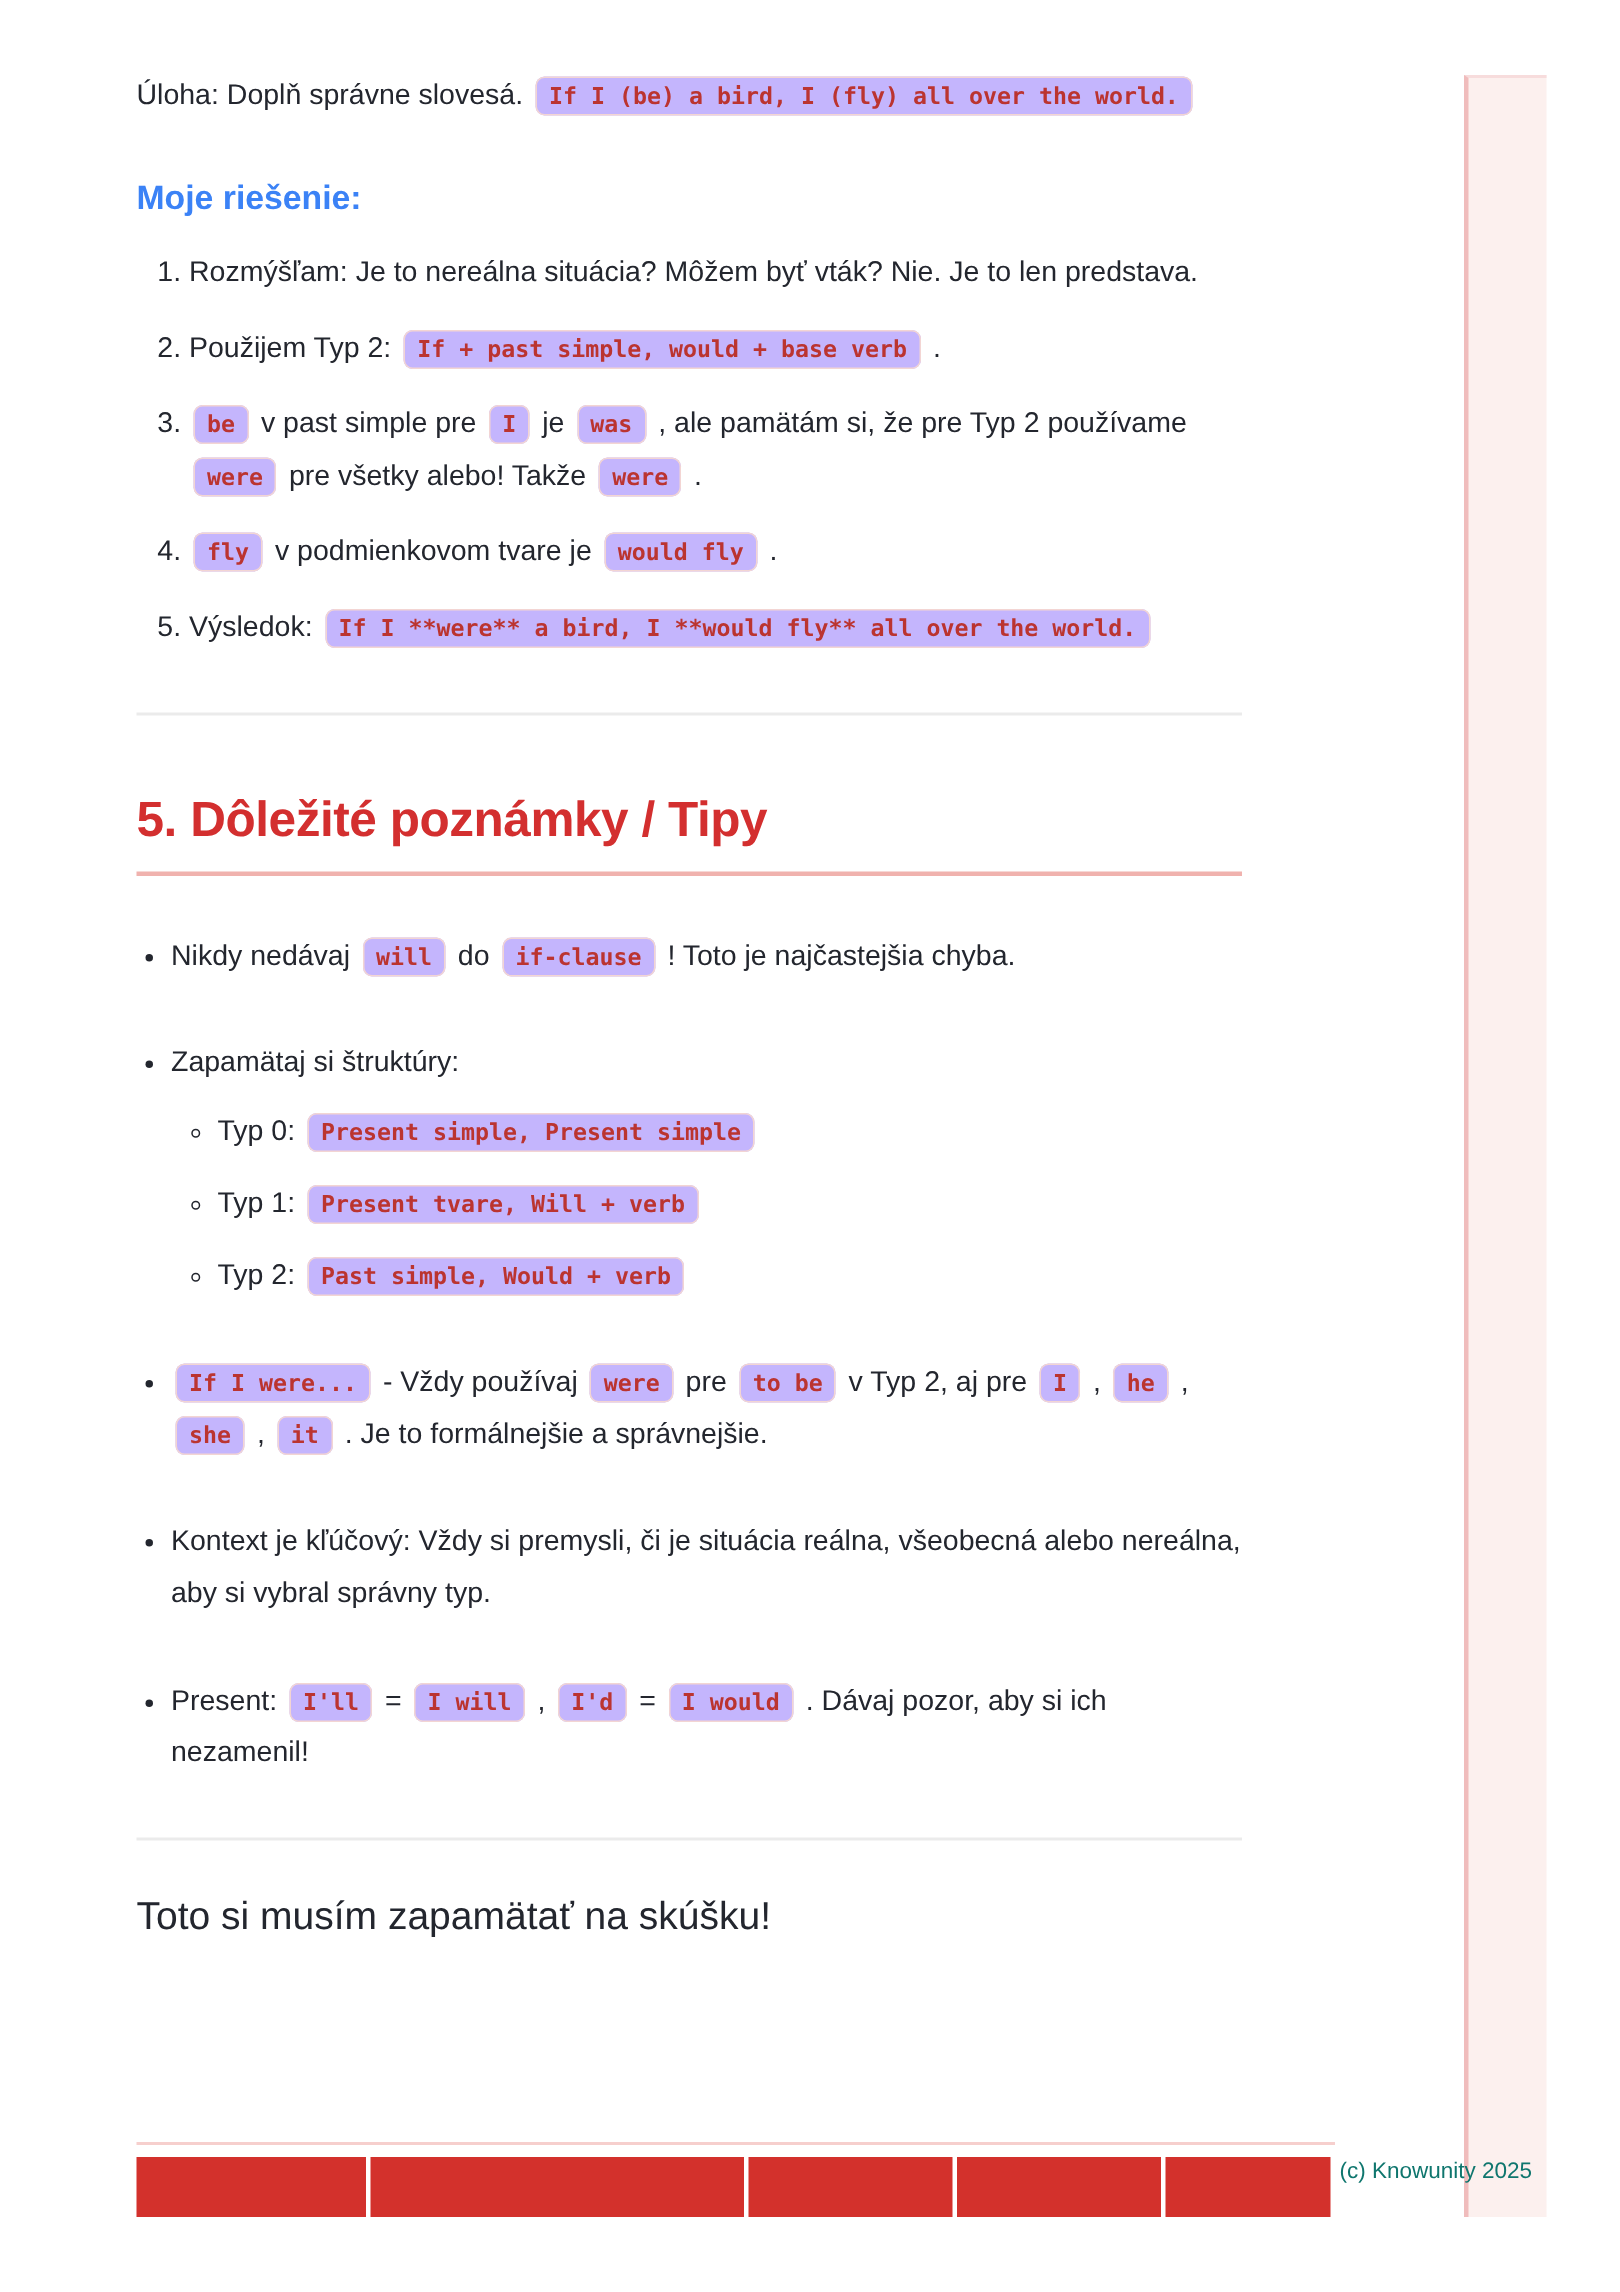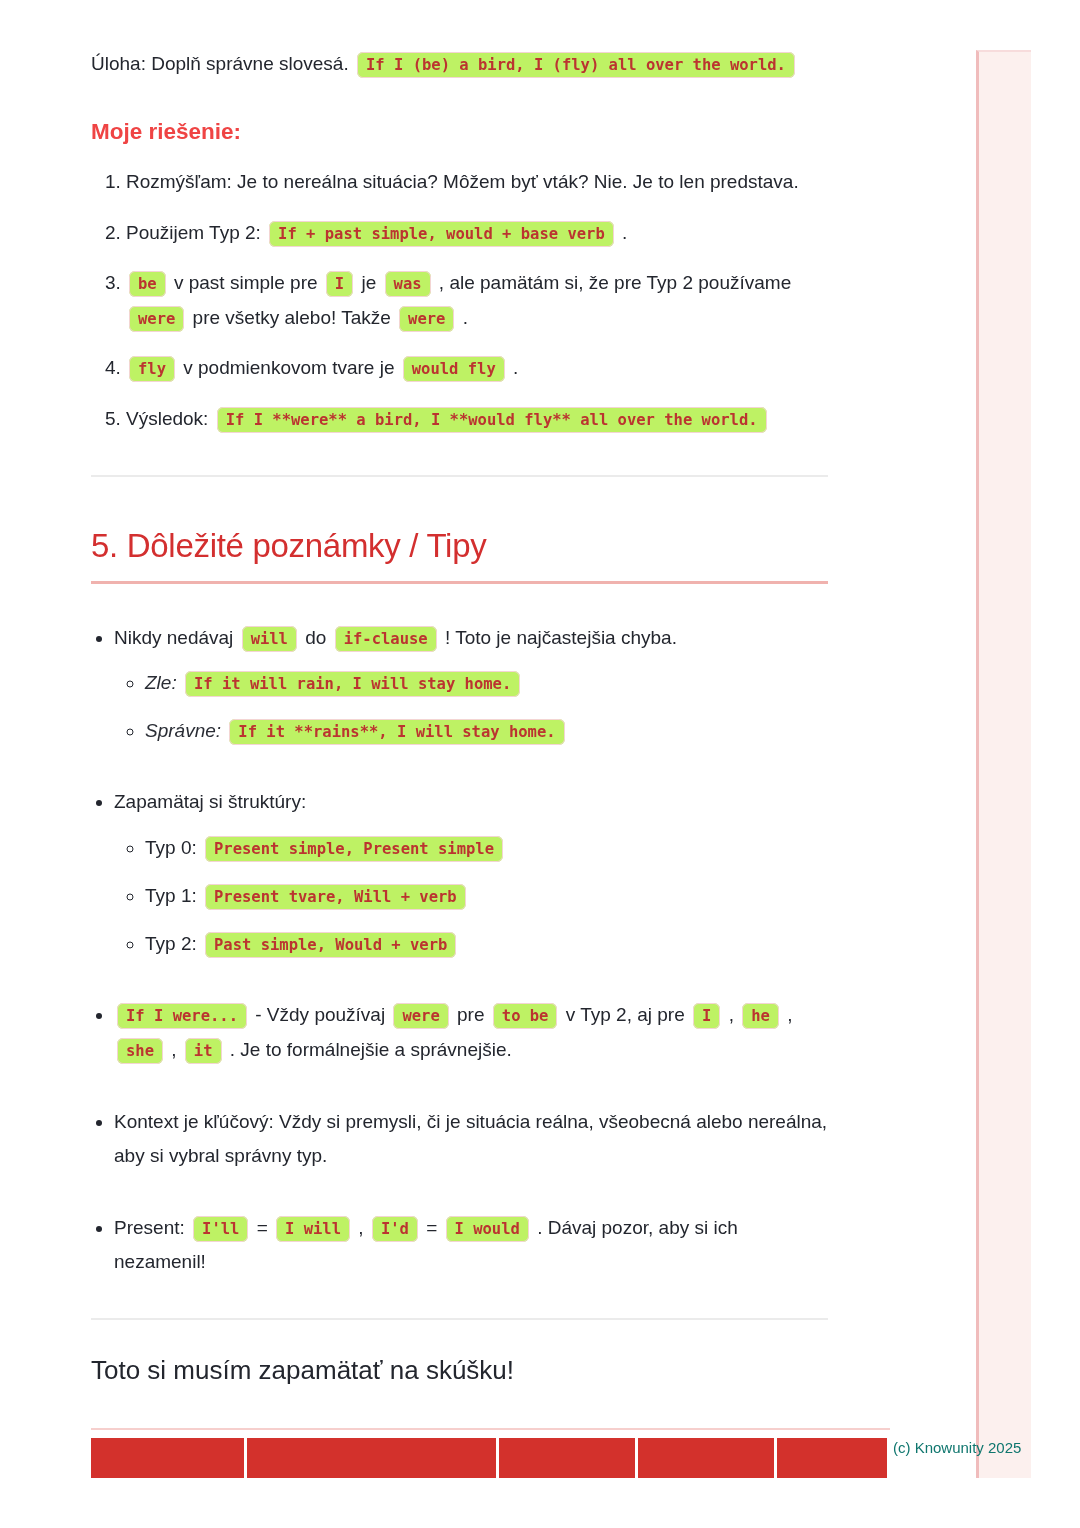--- a/index.html
+++ b/index.html
@@ -3,39 +3,39 @@
 <meta charset="utf-8">
 <style>
   html,body{margin:0;padding:0;}
   body{
     width:1080px;height:1528px;position:relative;overflow:hidden;
     background:#ffffff;color:#23262e;
     font-family:"Liberation Sans", sans-serif;
   }
   .content{position:absolute;left:91px;top:46px;width:737px;}
   .para{font-size:19px;line-height:1.85;margin:0 0 8px 0;}
-  .solution-heading{font-size:22.5px;font-weight:bold;color:#ef4444;margin:38px 0 20px 0;}
+  .solution-heading{font-size:22.5px;font-weight:bold;color:#3b82f6;margin:38px 0 20px 0;}
   ol.steps{margin:0;padding-left:35px;font-size:19px;}
   ol.steps>li{margin-bottom:16px;line-height:1.82;}
   hr.divider{border:none;border-top:2px solid #ebebeb;margin:38px 0 0 0;}
   h2.section-title{
-    font-size:33px;font-weight:normal;color:#d32f2f;letter-spacing:-0.3px;
+    font-size:33px;font-weight:bold;color:#d32f2f;letter-spacing:-0.3px;
     margin:50px 0 0 0;padding-bottom:16px;border-bottom:3px solid #f0b2ae;
   }
   ul.tips{margin:30px 0 0 0;padding-left:23px;font-size:19px;list-style:disc;}
   ul.tips>li{margin-bottom:17px;line-height:1.82;margin-top:37px;}
   ul.subtips{list-style:circle;padding-left:31px;margin:10px 0 2px 0;font-size:19px;}
   ul.subtips>li{margin-bottom:13px;line-height:1.85;}
   .summary-note{font-size:26px;margin:30px 0 0 0;line-height:1.6;}
   .seg-p{}
   .seg-b{font-weight:normal;}
   .seg-i{font-style:italic;color:#2a2d35;}
   .seg-c{
     font-family:"DejaVu Sans Mono", monospace;font-weight:bold;font-size:15.5px;
-    color:#bb3430;background:#bef264;border:1px solid #f3d5d3;border-radius:6px;
+    color:#bb3430;background:#c4b5fd;border:1px solid #f3d5d3;border-radius:6px;
     padding:3px 8px;margin:0 3px;white-space:normal;
     box-decoration-break:clone;-webkit-box-decoration-break:clone;
   }
   .edge-strip{
     position:absolute;left:976px;top:50px;width:55px;height:1428px;
     background:#fcf0ee;border-left:3px solid #f0bcbc;border-top:2px solid #f7dcdc;
     box-sizing:border-box;
   }
   .footer-line{position:absolute;left:91px;top:1428px;width:799px;height:2px;background:#f6cfcd;}
   .footer-bar{position:absolute;left:91px;top:1438px;width:799px;height:40px;display:flex;gap:3px;}
@@ -64,24 +64,21 @@
       <li><code class="seg-c">be</code><span class="seg-p"> v past simple pre </span><code class="seg-c">I</code><span class="seg-p"> je </span><code class="seg-c">was</code><span class="seg-p"> , ale pamätám si, že pre Typ 2 používame </span><code class="seg-c">were</code><span class="seg-p"> pre všetky alebo! Takže </span><code class="seg-c">were</code><span class="seg-p"> .</span></li>
       <li><code class="seg-c">fly</code><span class="seg-p"> v podmienkovom tvare je </span><code class="seg-c">would fly</code><span class="seg-p"> .</span></li>
       <li><span class="seg-b">Výsledok: </span><code class="seg-c">If I **were** a bird, I **would fly** all over the world.</code></li>
     </ol>
 
   <hr class="divider">
 
   <h2 class="section-title">5. Dôležité poznámky / Tipy</h2>
 
   <ul class="tips">
-      <li><span class="seg-b">Nikdy nedávaj</span><span class="seg-p"> </span><code class="seg-c">will</code><span class="seg-p"> </span><span class="seg-b">do</span><span class="seg-p"> </span><code class="seg-c">if-clause</code><span class="seg-p"> </span><span class="seg-b">!</span><span class="seg-p"> Toto je najčastejšia chyba.</span><ul class="subtips">
-          <li><span class="seg-i">Zle:</span><span class="seg-p"> </span><code class="seg-c">If it will rain, I will stay home.</code></li>
-          <li><span class="seg-i">Správne:</span><span class="seg-p"> </span><code class="seg-c">If it **rains**, I will stay home.</code></li>
-        </ul></li>
+      <li><span class="seg-b">Nikdy nedávaj</span><span class="seg-p"> </span><code class="seg-c">will</code><span class="seg-p"> </span><span class="seg-b">do</span><span class="seg-p"> </span><code class="seg-c">if-clause</code><span class="seg-p"> </span><span class="seg-b">!</span><span class="seg-p"> Toto je najčastejšia chyba.</span></li>
       <li><span class="seg-b">Zapamätaj si štruktúry:</span><ul class="subtips">
           <li><span class="seg-p">Typ 0: </span><code class="seg-c">Present simple, Present simple</code></li>
           <li><span class="seg-p">Typ 1: </span><code class="seg-c">Present tvare, Will + verb</code></li>
           <li><span class="seg-p">Typ 2: </span><code class="seg-c">Past simple, Would + verb</code></li>
         </ul></li>
       <li><code class="seg-c">If I were...</code><span class="seg-p"> - Vždy používaj </span><code class="seg-c">were</code><span class="seg-p"> pre </span><code class="seg-c">to be</code><span class="seg-p"> v Typ 2, aj pre </span><code class="seg-c">I</code><span class="seg-p"> , </span><code class="seg-c">he</code><span class="seg-p"> , </span><code class="seg-c">she</code><span class="seg-p"> , </span><code class="seg-c">it</code><span class="seg-p"> . Je to formálnejšie a správnejšie.</span></li>
       <li><span class="seg-b">Kontext je kľúčový:</span><span class="seg-p"> Vždy si premysli, či je situácia reálna, všeobecná alebo nereálna, aby si vybral správny typ.</span></li>
       <li><span class="seg-b">Present:</span><span class="seg-p"> </span><code class="seg-c">I'll</code><span class="seg-p"> = </span><code class="seg-c">I will</code><span class="seg-p"> , </span><code class="seg-c">I'd</code><span class="seg-p"> = </span><code class="seg-c">I would</code><span class="seg-p"> . Dávaj pozor, aby si ich nezamenil!</span></li>
     </ul>
 

